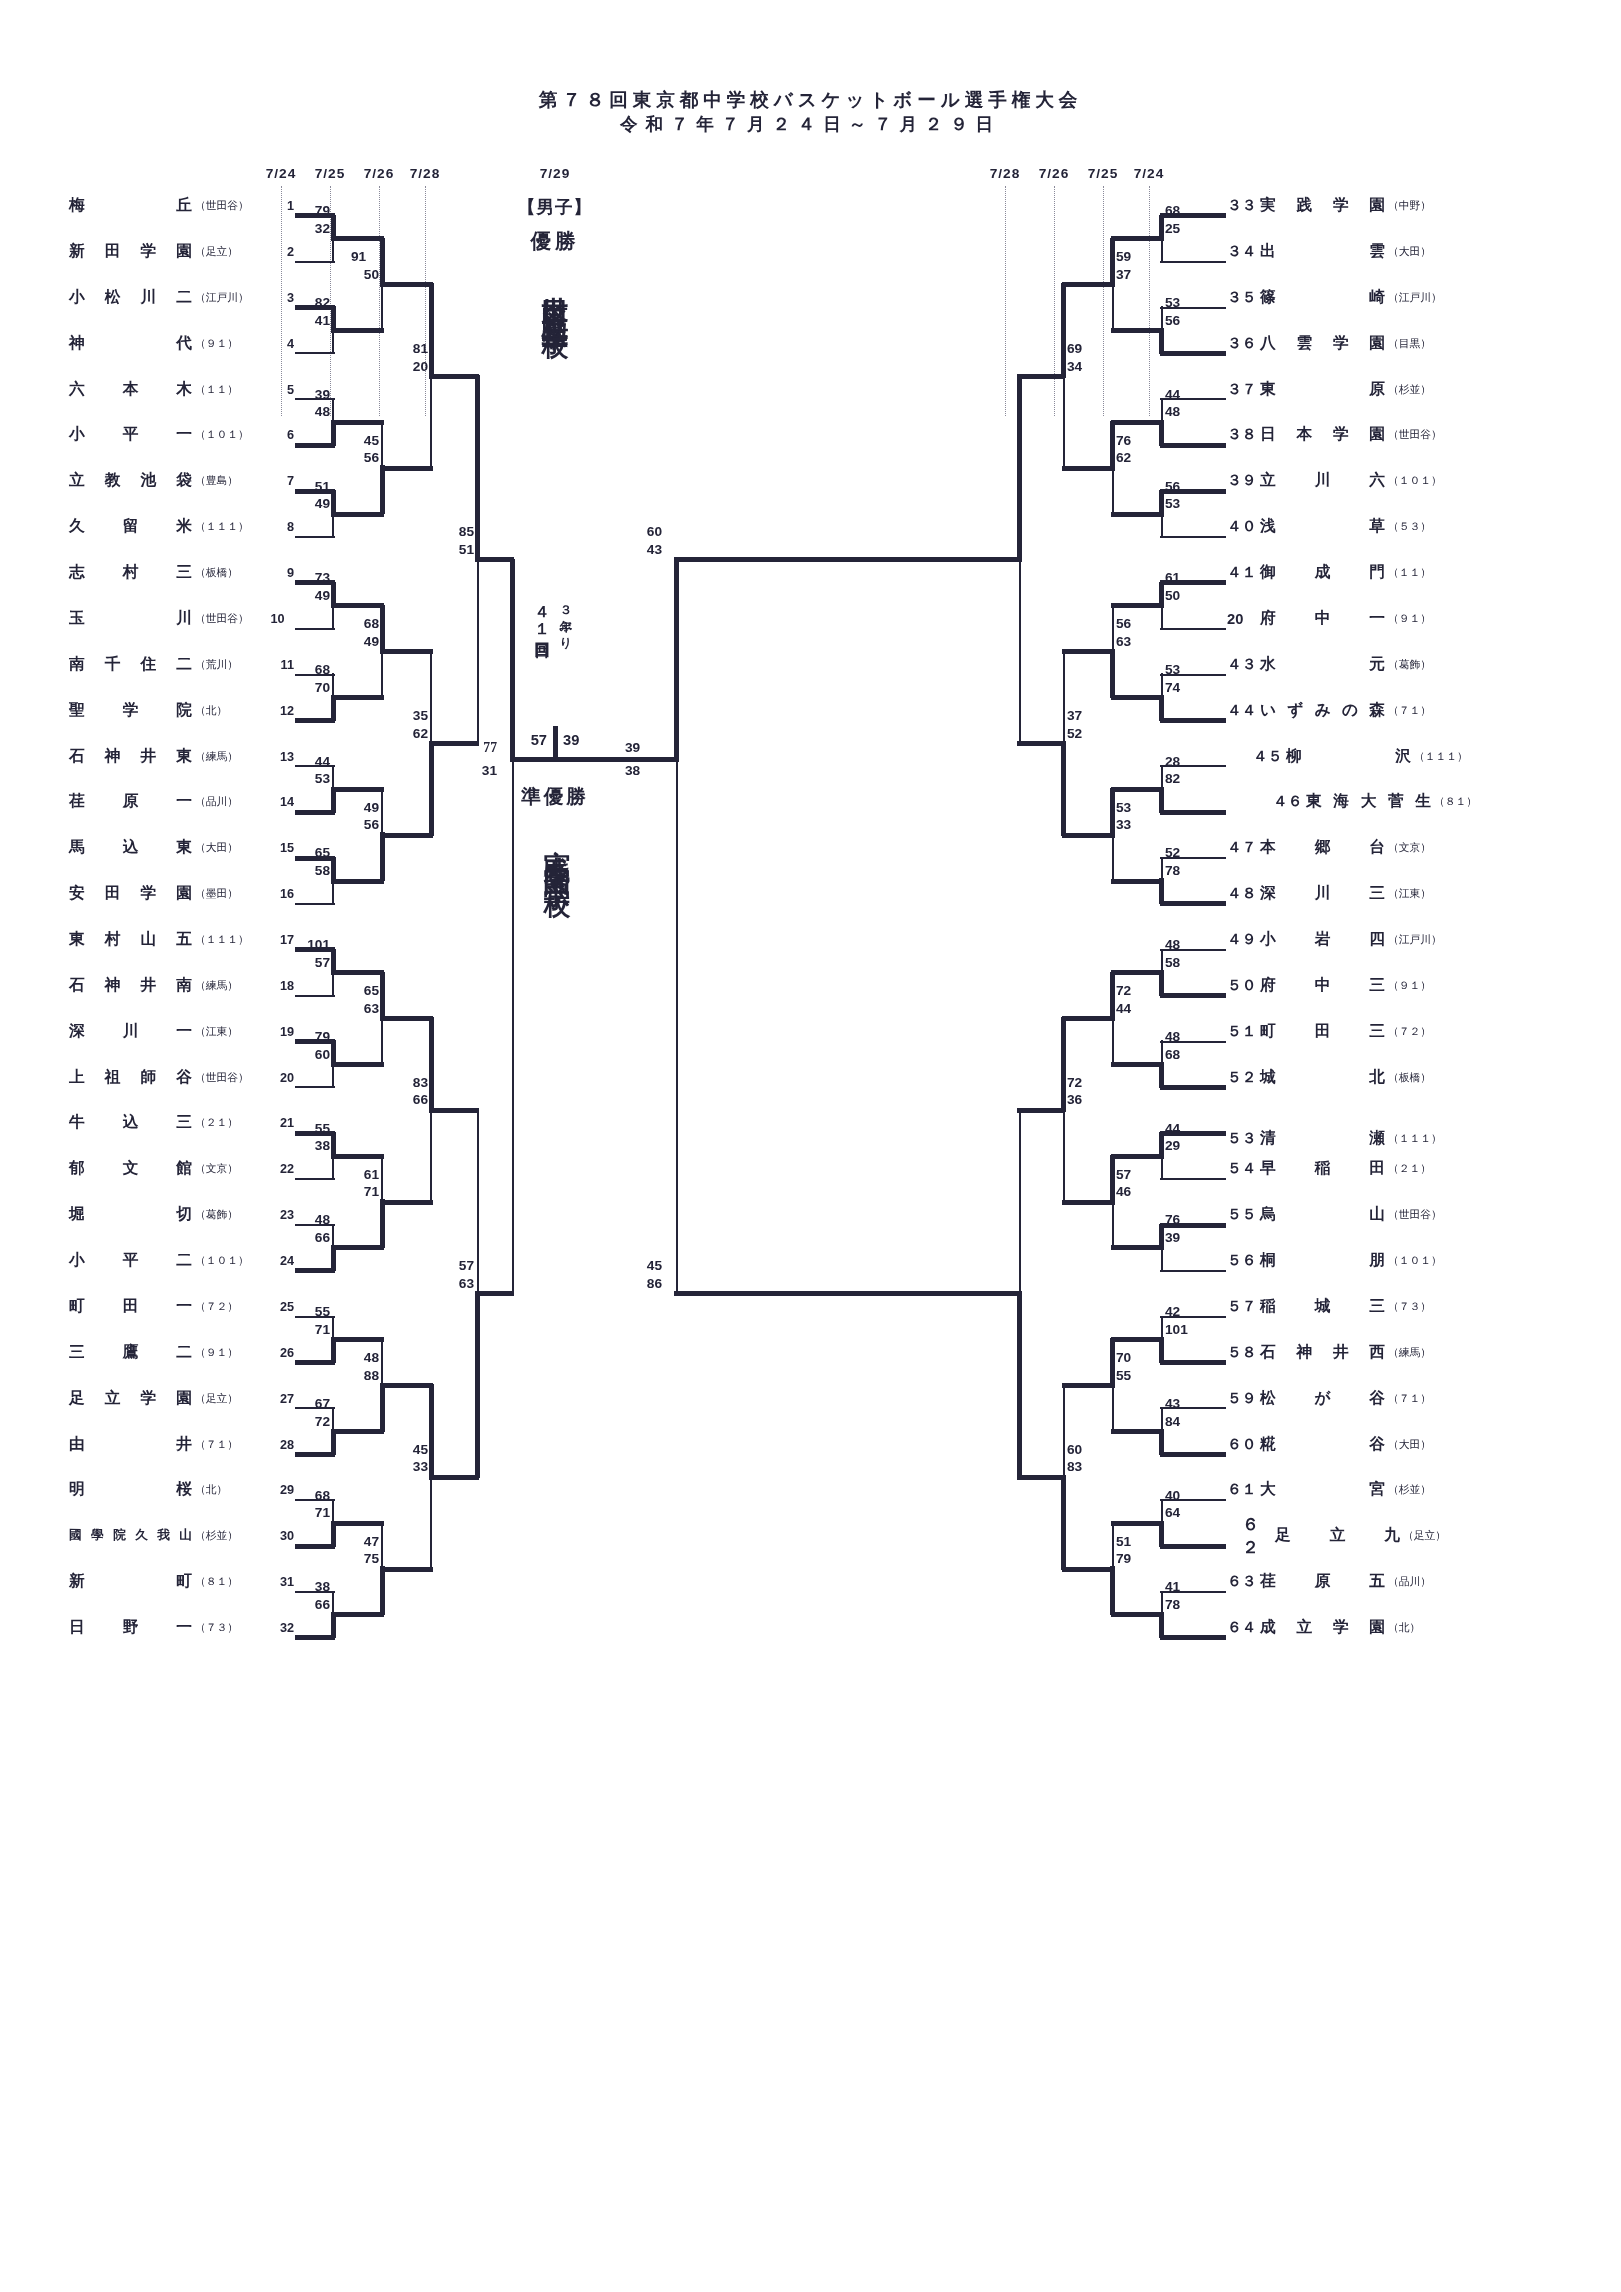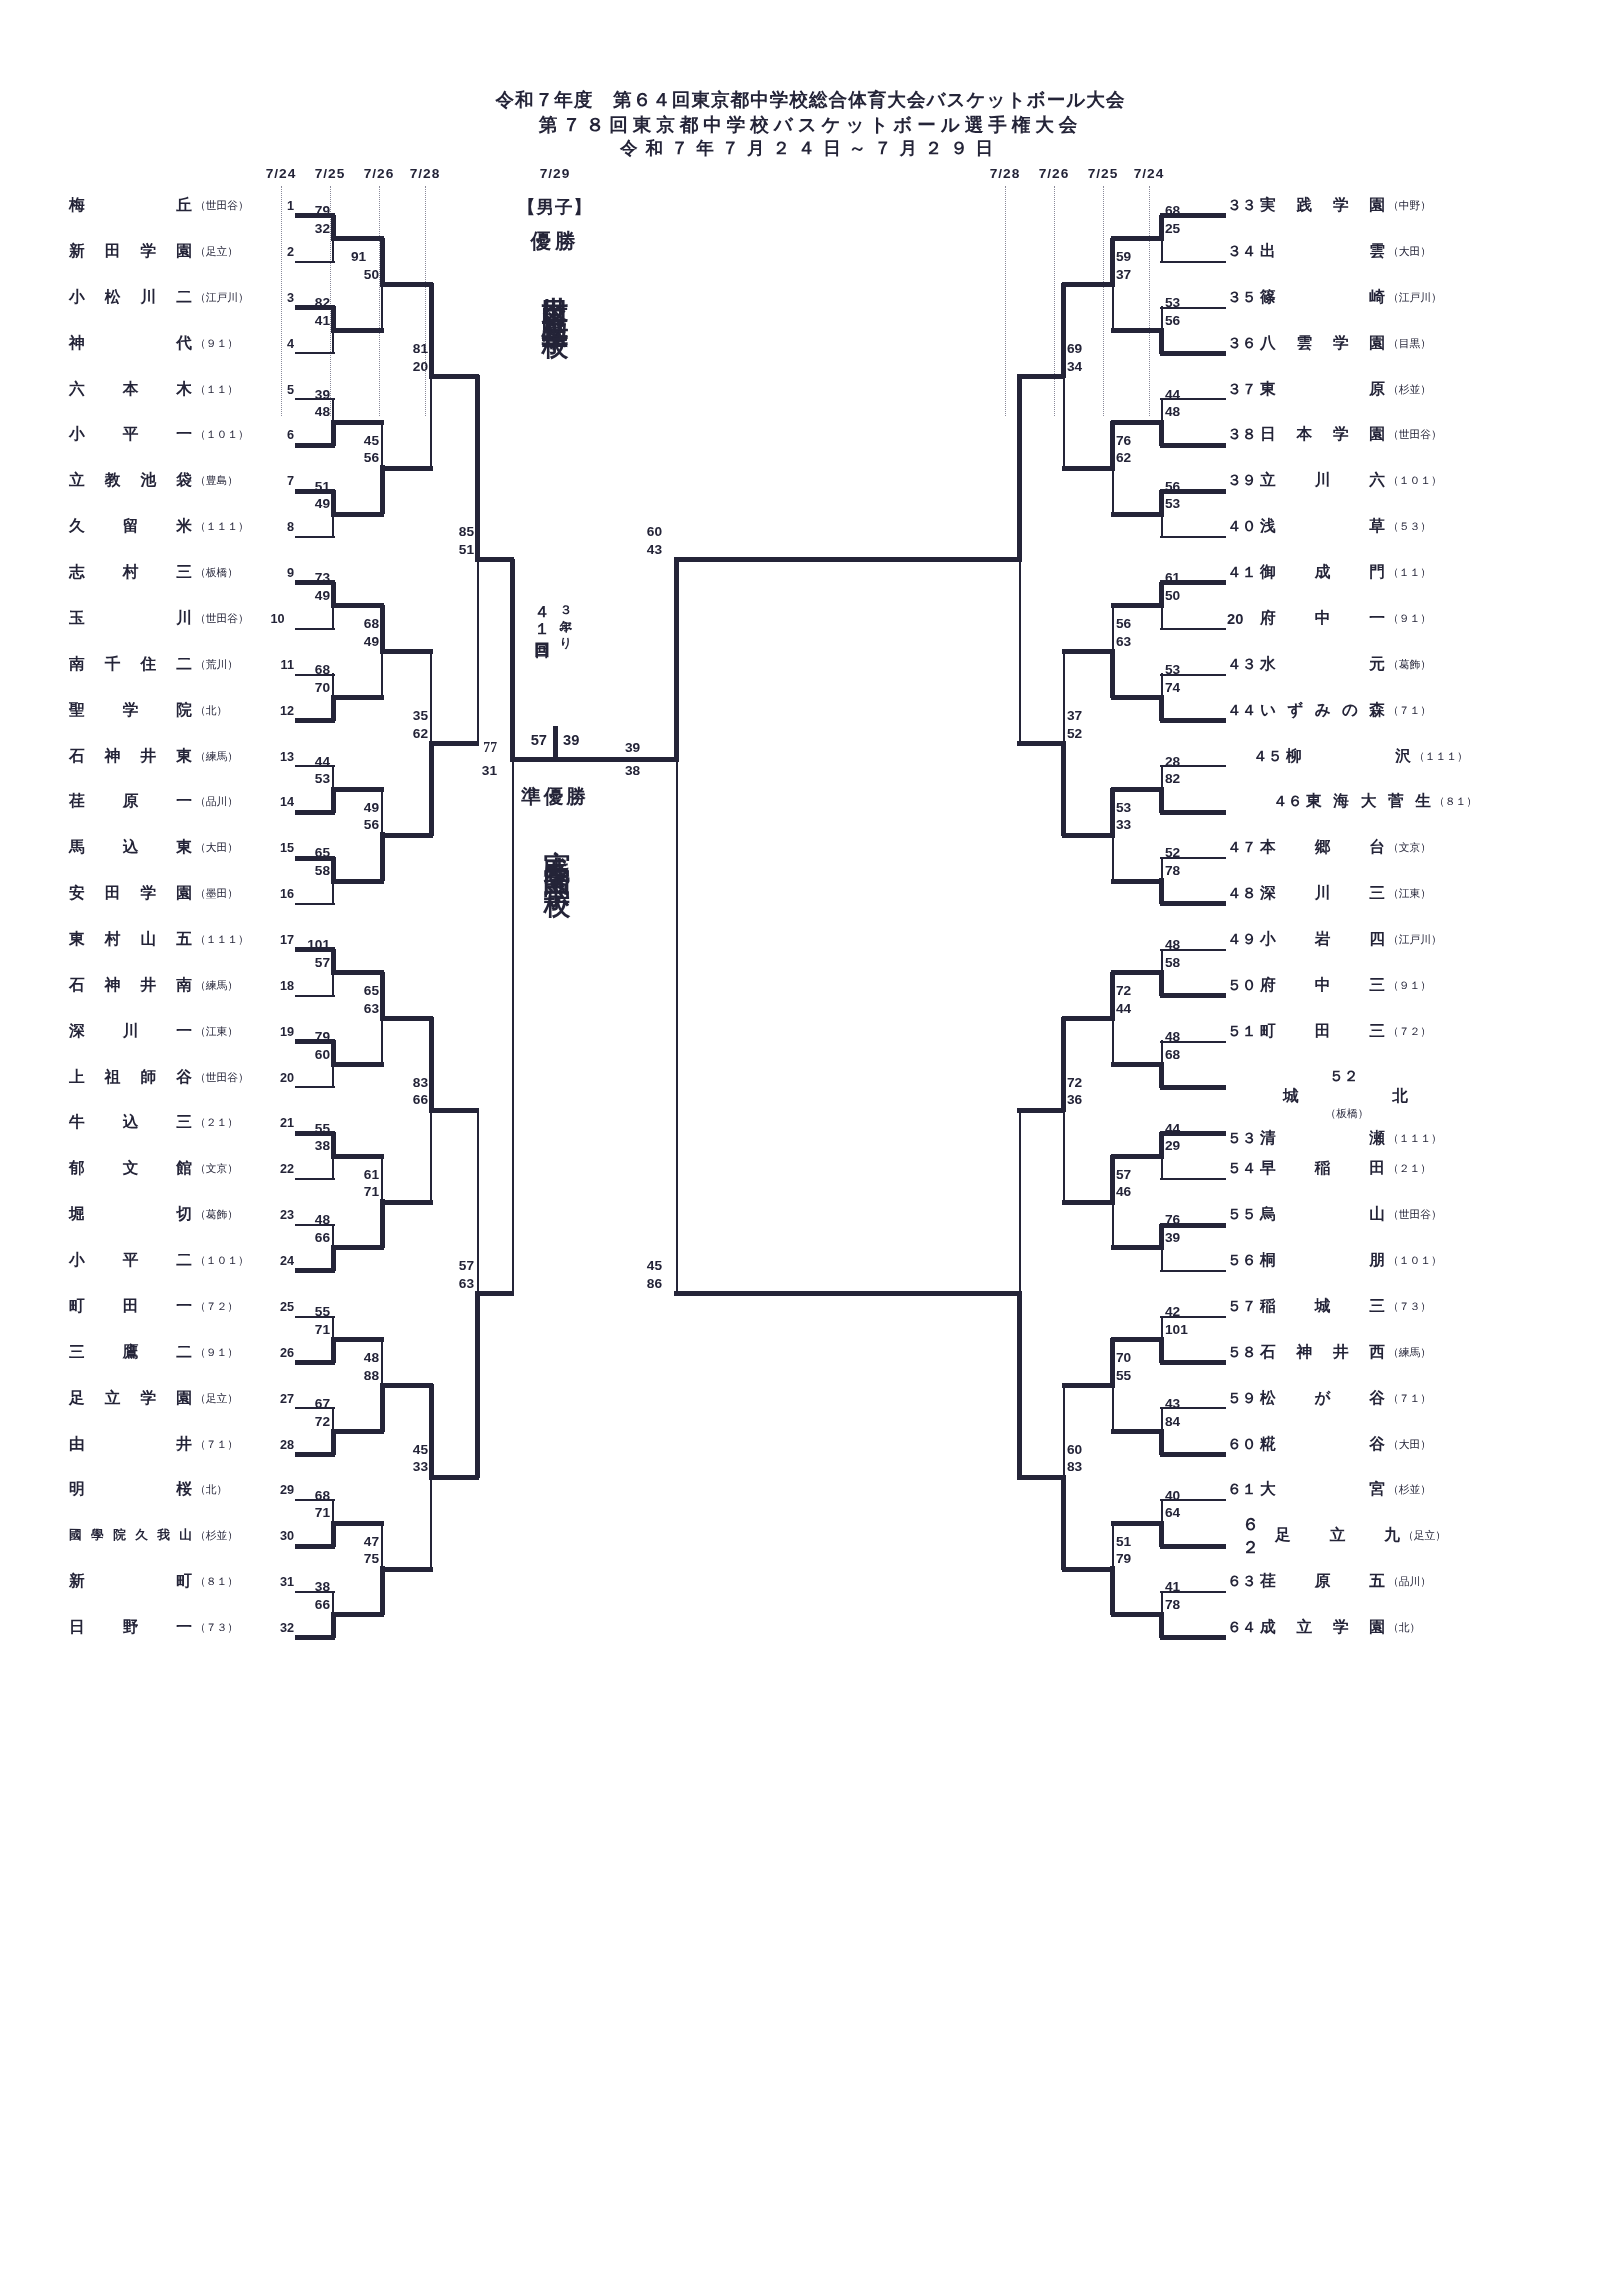--- a/index.html
+++ b/index.html
@@ -30,21 +30,20 @@
   .fscore{position:absolute;top:732px;width:53px;font-size:14.7px;font-weight:700;}
   .fl{left:494px;text-align:right;}
   .fr{left:563px;text-align:left;}
 </style>
 </head>
 <body>
 
 <div id="stage">
 
   <div class="title">
-    <div class="t1a">令和７年度　第６４回東京都中学校総合体育大会バスケットボール大会</div>
     <div class="t1b">第７８回東京都中学校バスケットボール選手権大会</div>
     <div class="t2">令和７年７月２４日～７月２９日</div>
   </div>
 
   <span class="date" style="left:281px">7/24</span>
   <span class="date" style="left:330px">7/25</span>
   <span class="date" style="left:379px">7/26</span>
   <span class="date" style="left:425px">7/28</span>
   <span class="date" style="left:555px">7/29</span>
   <span class="date" style="left:1005px">7/28</span>
@@ -718,21 +717,21 @@
     </div>
     <div class="team-row" style="left: 1227px; top: 1021px; width: 237px; height: 21.6px;">
       <span class="tseed" style="width: 33px; font-size: 14.7px;">５１</span>
       <span class="tname" style="width: 125px; font-size: 15.7px;">
         <span>町</span>
         <span>田</span>
         <span>三</span>
       </span>
       <span class="tdist" style="flex: 1 1 0%;">（７２）</span>
     </div>
-    <div class="team-row" style="left: 1227px; top: 1067px; width: 237px; height: 21.6px; flex-direction: column;">
+    <div class="team-row" style="left: 1227px; top: 1067px; width: 237px; height: 21.6px;">
       <span class="tseed" style="width: 33px; font-size: 14.7px;">５２</span>
       <span class="tname" style="width: 125px; font-size: 15.7px;">
         <span>城</span>
         <span>北</span>
       </span>
       <span class="tdist" style="flex: 1 1 0%;">（板橋）</span>
     </div>
     <div class="team-row" style="left: 1227px; top: 1112px; width: 237px; height: 21.6px; margin-top: 16px;">
       <span class="tseed" style="width: 33px; font-size: 14.7px;">５３</span>
       <span class="tname" style="width: 125px; font-size: 15.7px;">

